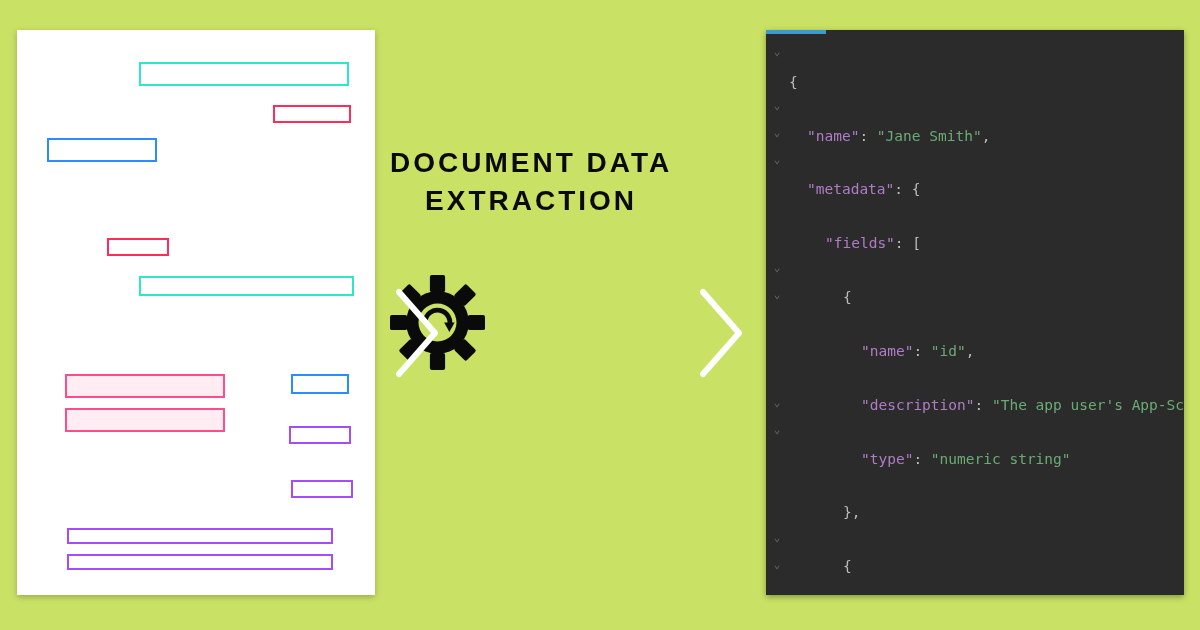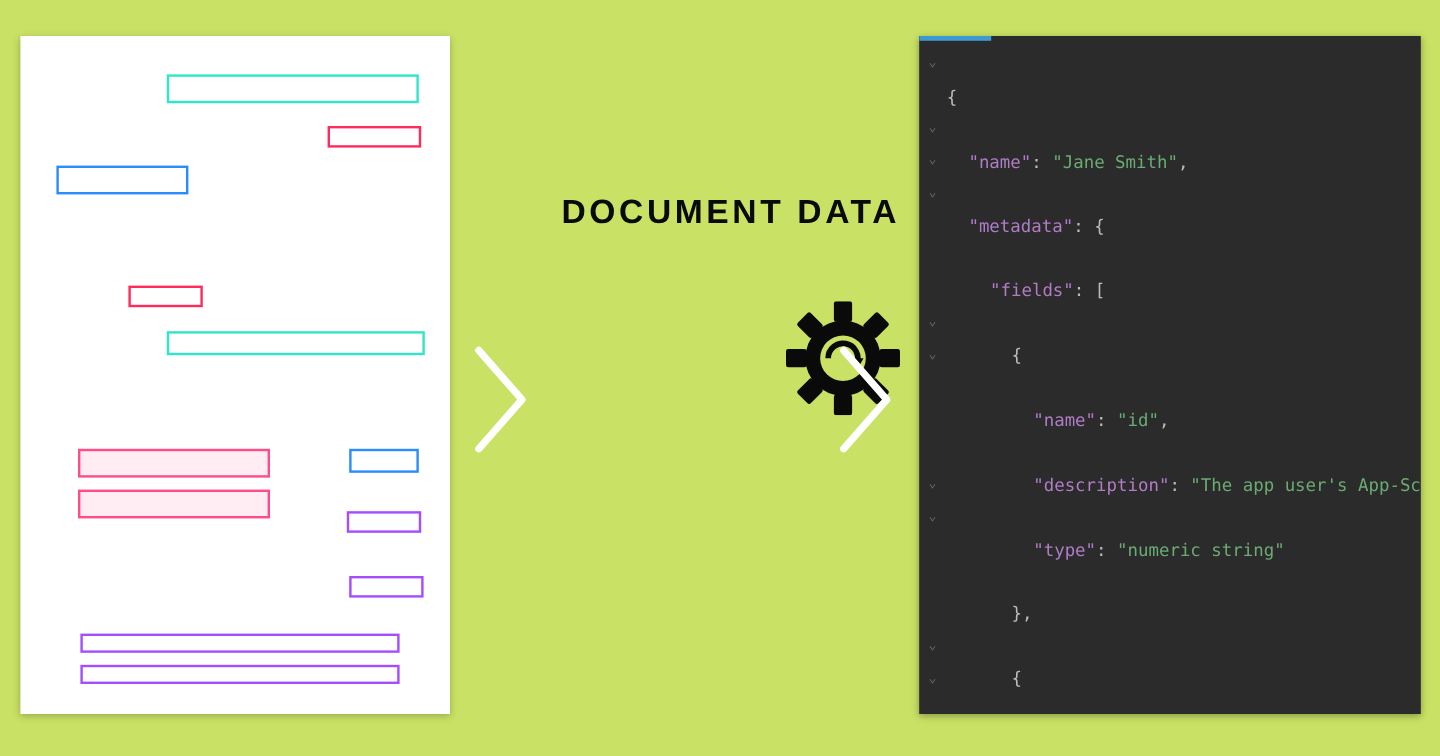--- a/index.html
+++ b/index.html
@@ -38,25 +38,25 @@
   .fb8 { left: 48px;  top: 378px; width: 160px; border-color: #ff4d8a; background: rgba(255,77,138,0.1); }
   .fb9 { left: 272px; top: 396px; width: 62px;  height: 18px; border-color: #a44dff; }
   .fb10{ left: 274px; top: 450px; width: 62px;  height: 18px; border-color: #a44dff; }
   .fb11{ left: 50px;  top: 498px; width: 266px; height: 16px; border-color: #a44dff; }
   .fb12{ left: 50px;  top: 524px; width: 266px; height: 16px; border-color: #a44dff; }
 
   
   .center-area {
     position: absolute;
     left: 390px;
-    top: 158px;
+    top: 144px;
     width: 360px;
     display: flex;
     flex-direction: column;
-    align-items: flex-end;
+    align-items: flex-start;
   }
   .heading {
     font-size: 28px;
     font-weight: 800;
     letter-spacing: 3px;
     text-align: center;
     color: #0a0a0a;
     line-height: 1.35;
   }
   .gear-wrap {
@@ -146,20 +146,21 @@
   <div class="field-box fb8"></div>
   <div class="field-box fb9"></div>
   <div class="field-box fb10"></div>
   <div class="field-box fb11"></div>
   <div class="field-box fb12"></div>
 </div>
 
 <div class="center-area">
   <div class="heading">
     <span>DOCUMENT DATA</span><br>
+    <span>EXTRACTION</span>
   </div>
   <div class="gear-wrap">
     <svg viewBox="0 0 100 100" width="95" height="95">
       <g fill="#0a0a0a">
 
         <g transform="translate(50,50)">
           <g>
             <rect x="-8" y="-50" width="16" height="18" rx="2"></rect>
             <rect x="-8" y="32" width="16" height="18" rx="2"></rect>
             <rect x="-50" y="-8" width="18" height="16" rx="2"></rect>

